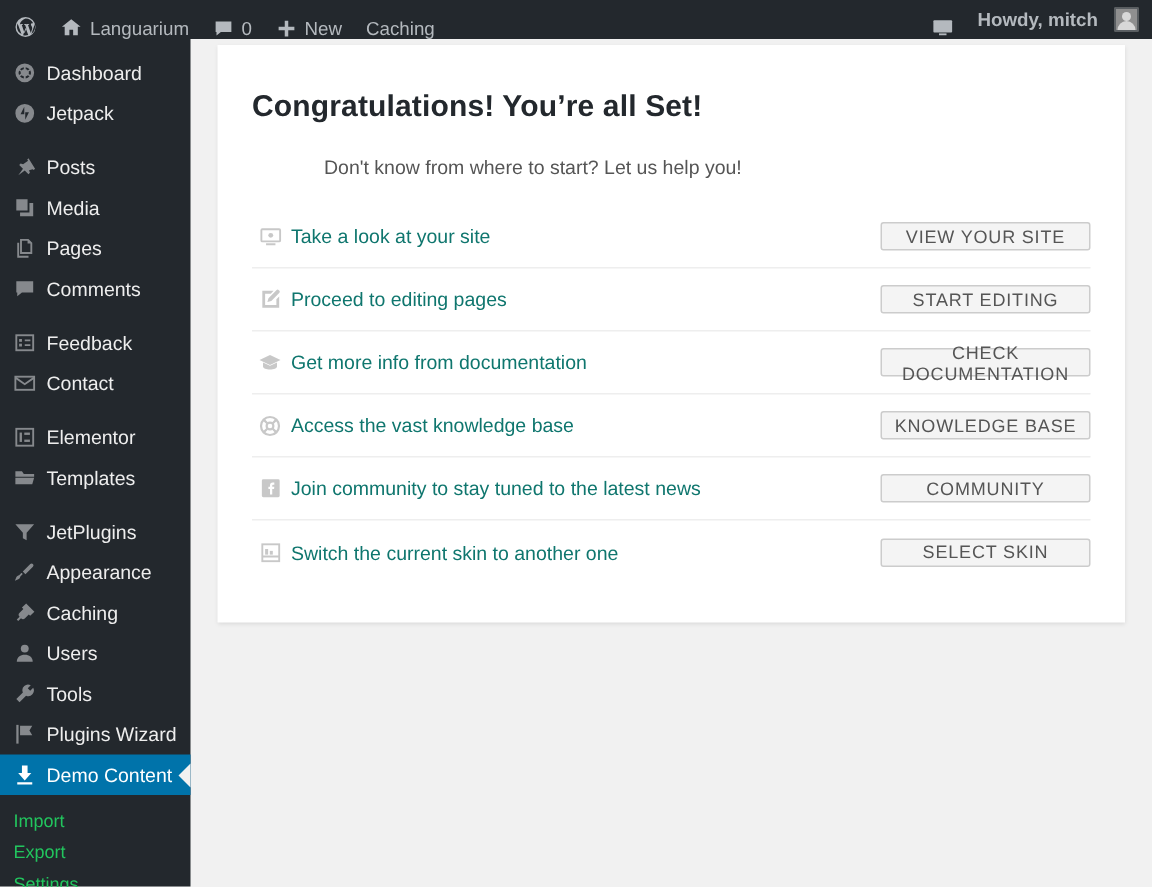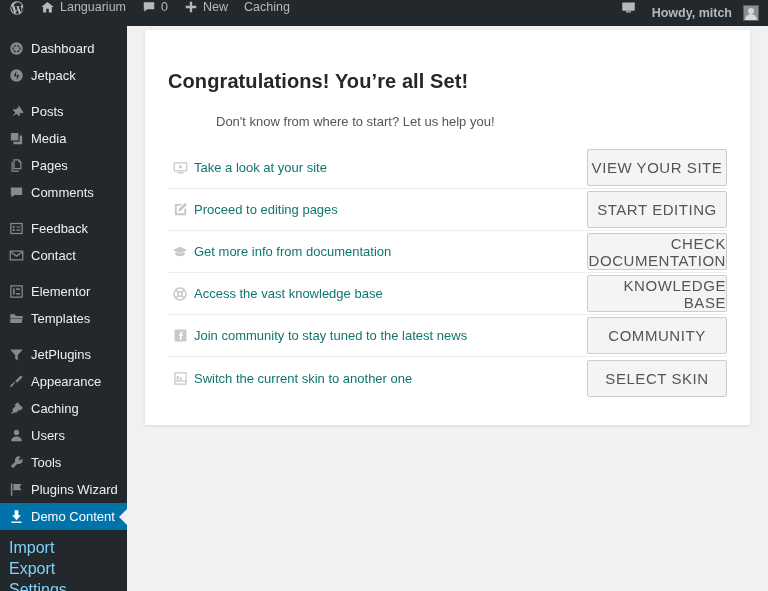--- a/index.html
+++ b/index.html
@@ -26,21 +26,21 @@
     background: #23282d;
     color: #b4b9be;
     display: flex;
     align-items: center;
     font-size: 12.5px;
     z-index: 30;
   }
   .ab-item {
     height: 26px;
     display: flex;
-    align-items: flex-start;
+    align-items: flex-end;
     gap: 5px;
     padding: 0 8px;
     color: #b4b9be;
     white-space: nowrap;
   }
   .ab-item .ab-ico { display: flex; align-items: center; }
   .ab-wp { padding-left: 9px; padding-right: 7px; }
   .ab-spacer { flex: 1 1 auto; }
   .ab-right { display: flex; align-items: center; }
   .ab-avatar {
@@ -110,43 +110,43 @@
     border-style: solid;
     border-width: 8px 8px 8px 0;
     border-color: transparent #f1f1f1 transparent transparent;
   }
   .menu-gap { height: 9px; }
 
   .submenu { padding: 6px 0 0 9px; }
   .submenu-item {
     height: 21px;
     display: flex;
-    align-items: flex-end;
-    color: #7dd3fc;
-    font-size: 16px;
+    align-items: center;
+    color: #22c55e;
+    font-size: 12px;
   }
 
   
   #content {
     position: absolute;
     top: 26px; left: 127px;
     width: 641px;
     height: 565px;
     background: #f1f1f1;
     overflow: hidden;
   }
 
   #card {
     position: absolute;
     left: 18px;
     top: 4px;
     width: 605px;
     background: #fff;
     box-shadow: 0 1px 3px rgba(0,0,0,.10);
-    padding: 40px 23px 26px 23px;
+    padding: 30px 23px 26px 23px;
   }
 
   #card-title {
     font-size: 20px;
     font-weight: bold;
     color: #23282d;
     letter-spacing: .1px;
     margin-bottom: 21px;
   }
   #card-subtitle {
@@ -175,34 +175,33 @@
   .row-label {
     flex: 1 1 auto;
     font-size: 13px;
     color: #0f766e;
     padding-left: 2px;
   }
 
   .row-btn {
     flex: none;
     width: 140px;
-    height: 37px;
+    height: 19px;
     background: #f4f4f4;
     border: 1px solid #cccccc;
     border-radius: 2px;
     color: #555;
     font-family: "Liberation Sans", sans-serif;
-    font-size: 15px;
+    font-size: 12px;
     letter-spacing: .55px;
     text-transform: uppercase;
     display: flex;
     align-items: center;
     justify-content: center;
     cursor: pointer;
-    text-align: right;
   }
 
   svg { display: block; }
 </style>
 </head>
 <body>
 
 <div id="adminbar">
   <div class="ab-item ab-wp">
     <span class="ab-ico">

